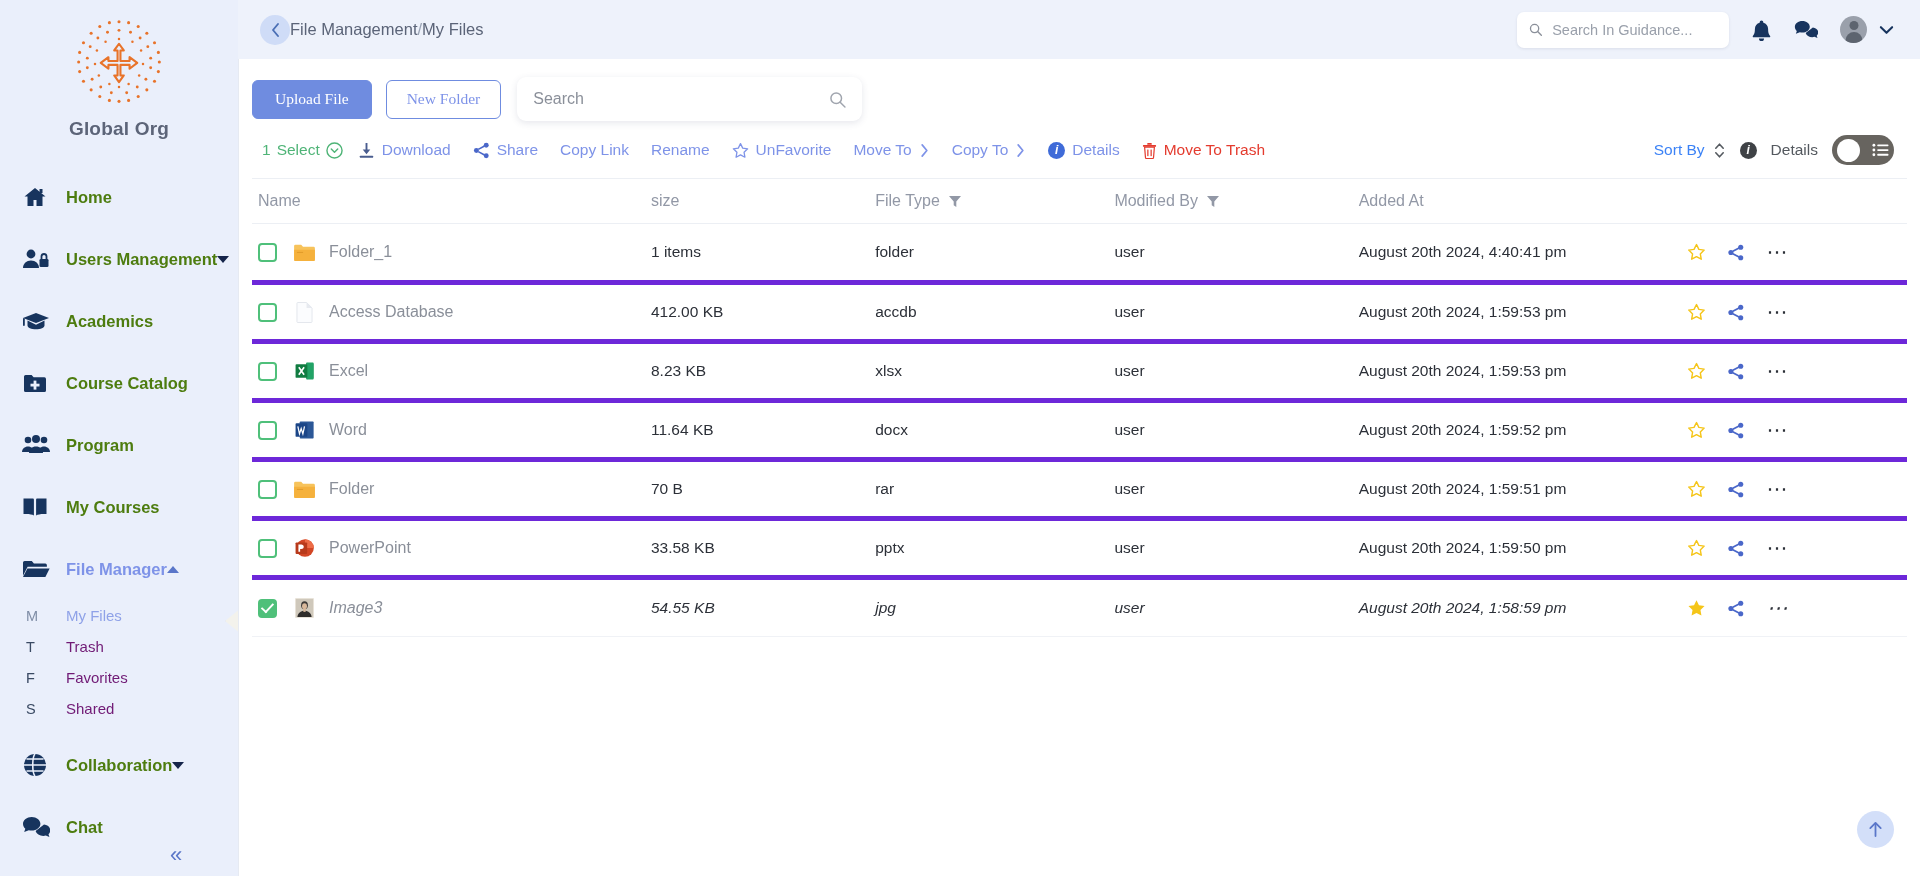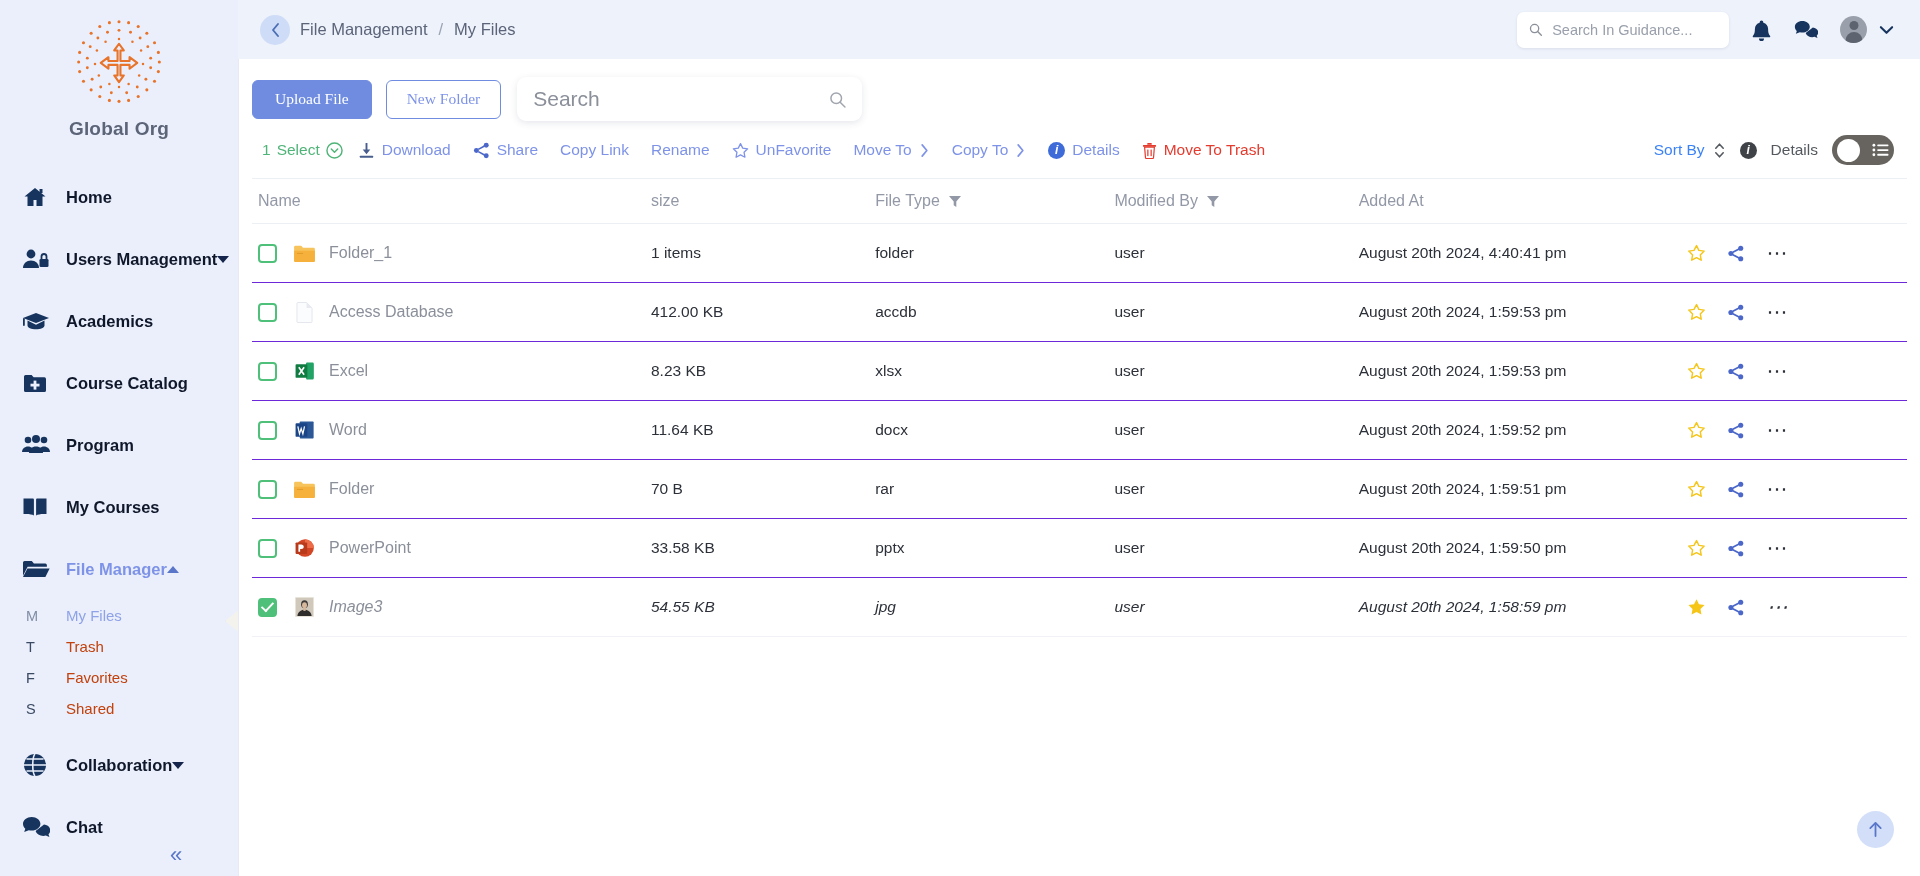--- a/index.html
+++ b/index.html
@@ -33,21 +33,21 @@
     cursor: pointer; position: relative;
   }
   .nav-item + .nav-item { margin-top: 16px; }
   .nav-icon {
     width: 32px; height: 26px; flex: 0 0 32px;
     display:flex; align-items:center; justify-content:flex-start;
     color: #17345e;
   }
   .nav-label {
     margin-left: 12px;
-    font-size: 16.5px; font-weight: 700; color: #0f172a;
+    font-size: 16.5px; font-weight: 700; color: #4d7c0f;
     white-space: nowrap;
   }
   .nav-item.active .nav-label { color: #7e93e8; }
   .caret {
     margin-left: auto; margin-right: 68px;
     width: 0; height: 0;
     border-left: 6px solid transparent;
     border-right: 6px solid transparent;
   }
   .caret.down { border-top: 7px solid #15244a; }
@@ -55,21 +55,21 @@
 
   .subnav { margin-top: 8px; }
   .subnav-item {
     display: flex; align-items: center;
     height: 31px; padding-left: 26px; cursor: pointer;
   }
   .subnav-key {
     width: 28px; flex: 0 0 28px;
     font-size: 14.5px; color: #3a4a63; text-align: left;
   }
-  .subnav-label { font-size: 15px; color: #c2410c; margin-left: 12px; }
+  .subnav-label { font-size: 15px; color: #701a75; margin-left: 12px; }
   .subnav-item.active .subnav-label { color: #8fa2e8; }
   .subnav-item.active .subnav-key { color: #7f8da6; }
 
   .collapse-btn {
     position: absolute; left: 170px; bottom: 10px;
     font-size: 22px; color: #5a76c9; cursor: pointer; line-height: 1;
   }
 
   
   .edge-tab {
@@ -88,21 +88,21 @@
     height: 59px; flex: 0 0 59px;
     background: #eef2fb;
     display: flex; align-items: center;
     padding: 0 26px 0 22px;
   }
   .back-circle {
     width: 30px; height: 30px; border-radius: 50%;
     background: #cfdcf7; display: flex; align-items: center; justify-content: center;
     cursor: pointer; color: #4a6fb5; font-size: 15px; flex: 0 0 30px;
   }
-  .crumbs { margin-left: 10px; display: flex; align-items: center; gap: 11px;
+  .crumbs { margin-left: 0; display: flex; align-items: center; 
     font-size: 16.5px; color: #5b6478; }
   .crumbs .sep { color: #9aa3b4; }
   .crumb { cursor: pointer; }
   .topbar-right { margin-left: auto; display: flex; align-items: center; gap: 22px; }
   .global-search {
     width: 212px; height: 36px; background: #fff; border-radius: 7px;
     display: flex; align-items: center; padding: 0 12px; gap: 10px;
     box-shadow: 0 1px 3px rgba(40,50,80,.10);
   }
   .global-search input {
@@ -142,21 +142,21 @@
     cursor: pointer; font-family: Liberation Serif, serif;
   }
   .btn-primary { background: #6f8ce0; color: #fff; padding: 0 22px; border: 1px solid #6f8ce0; }
   .btn-outline { background: #fff; color: #7e93e8; padding: 0 20px; border: 1px solid #6f8ce0; }
   .search-box {
     width: 345px; height: 44px; background: #fff; border-radius: 9px;
     box-shadow: 0 2px 7px rgba(60,72,110,.13);
     display: flex; align-items: center; padding: 0 16px; margin-left: 2px;
   }
   .search-box input {
-    border: none; outline: none; font-size: 21px; color: #5b6478;
+    border: none; outline: none; font-size: 16px; color: #5b6478;
     flex: 1; font-family: inherit; background: transparent;
   }
   .search-box input::placeholder { color: #8a8f99; }
 
   
   #opsbar {
     display: flex; align-items: center;
     padding: 14px 0 13px 12px; gap: 0;
   }
   .op {
@@ -185,21 +185,21 @@
   
   table { width: calc(100% - 26px); margin: 0 13px; border-collapse: collapse; }
   thead th {
     text-align: left; font-size: 16px; font-weight: 400; color: #9298a6;
     padding: 13px 0 13px 0; border-top: 1px solid #eceff4; border-bottom: 1px solid #eceff4;
     background: #fff;
   }
   thead th .th-in { display: flex; align-items: center; gap: 9px; }
   tbody td {
     font-size: 15.5px; color: #2c3038; padding: 0; height: 59px;
-    border-bottom: 1px solid #6d28d9; vertical-align: middle;
+    border-bottom: 5px solid #6d28d9; vertical-align: middle;
   }
   tbody tr:last-child td { border-bottom: 1px solid #f0f2f6; font-style: italic; }
   .col-name  { width: 400px; padding-left: 6px !important; }
   .col-size  { width: 225px; }
   .col-type  { width: 240px; }
   .col-mod   { width: 245px; }
   .col-added { width: 330px; }
   .col-act   { width: 220px; }
 
   .name-cell { display: flex; align-items: center; gap: 0; }

